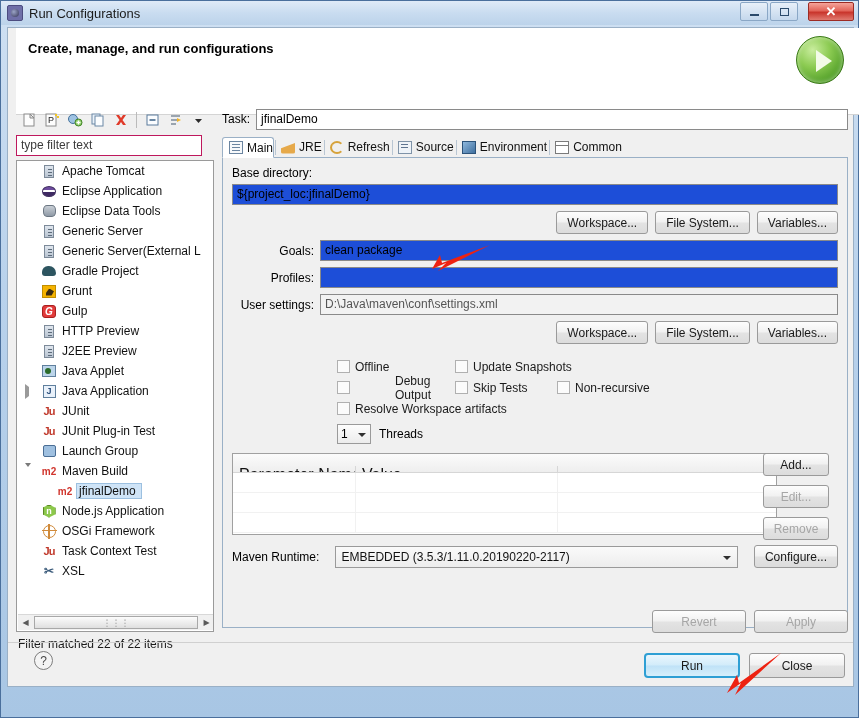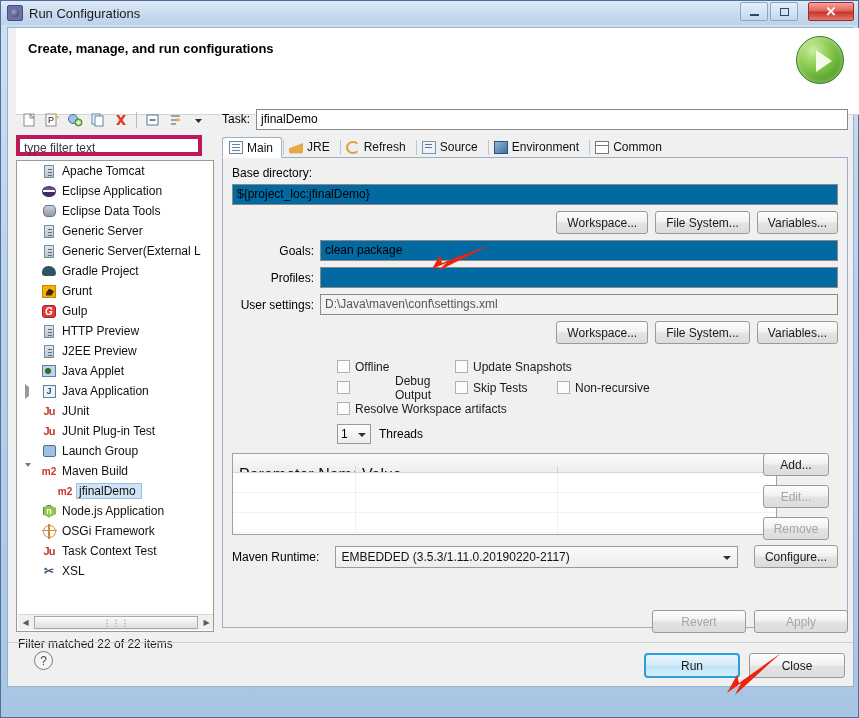--- a/index.html
+++ b/index.html
@@ -96,21 +96,21 @@
     height: 24px; display: flex; align-items: center; gap: 2px;
     padding-left: 2px;
   }
   .tbtn {
     width: 21px; height: 20px; position: relative;
     display: flex; align-items: center; justify-content: center;
   }
   .tsep { width: 1px; height: 16px; background: #bbb; margin: 0 3px; }
   #filter-input {
     margin-top: 3px; width: 186px; height: 21px;
-    border: 4px solid #be185d; background: #fff;
+    border: 1px solid #be185d; background: #fff;
     font-size: 12px; color: #3b3b3b; padding: 0 4px;
     line-height: 19px;
   }
   #tree {
     margin-top: 4px; width: 198px; height: 472px;
     background: #fff; border: 1px solid #9a9a9a;
     overflow: hidden; position: relative;
   }
   .tree-item {
     height: 20px; display: flex; align-items: center;
@@ -199,21 +199,21 @@
     flex: 1; height: 21px; background: #fff; border: 1px solid #8a8a8a;
     padding: 0 4px; line-height: 19px; font-size: 12px; color: #000;
   }
 
   #tabbar {
     margin-top: 6px; height: 22px; display: flex; align-items: flex-end;
     border-bottom: 1px solid #9ab0c6;
   }
   .tab {
     height: 21px; display: flex; align-items: center; gap: 4px;
-    padding: 0 8px 0 6px; font-size: 12px; color: #111;
+    padding: 0 0 0 6px; font-size: 12px; color: #111;
     border: 1px solid transparent; border-bottom: none;
     position: relative;
     justify-content: flex-end;
   }
   .tab + .tab::before {
     content: ""; position: absolute; left: 0; top: 3px; height: 15px; width: 1px;
     background: #b9c6d3;
   }
   .tab.active {
     background: #fff;
@@ -235,21 +235,21 @@
 
   #tabpanel {
     position: relative;
     width: 626px; height: 470px;
     background: #f0f0f0;
     border: 1px solid #9ab0c6; border-top: none;
     padding: 8px 9px 0 9px;
   }
   .field-label { font-size: 12px; color: #000; }
   .text-input {
-    width: 100%; height: 21px; background: #0369a1; border: 1px solid #8a8a8a;
+    width: 100%; height: 21px; background: #1d4ed8; border: 1px solid #8a8a8a;
     padding: 0 4px; line-height: 19px; font-size: 12px; color: #000;
   }
   .text-input.ro { background: #f2f2f2; color: #555; }
   .btnrow { display: flex; justify-content: flex-end; gap: 7px; margin-top: 6px; }
   .btn {
     height: 23px; min-width: 78px; padding: 0 10px;
     background: linear-gradient(180deg,#fdfdfd 0%,#f1f1f1 48%,#e3e3e3 52%,#dcdcdc 100%);
     border: 1px solid #9a9a9a; border-radius: 3px;
     font-size: 12px; color: #1a1a1a;
     display: flex; align-items: center; justify-content: center;

